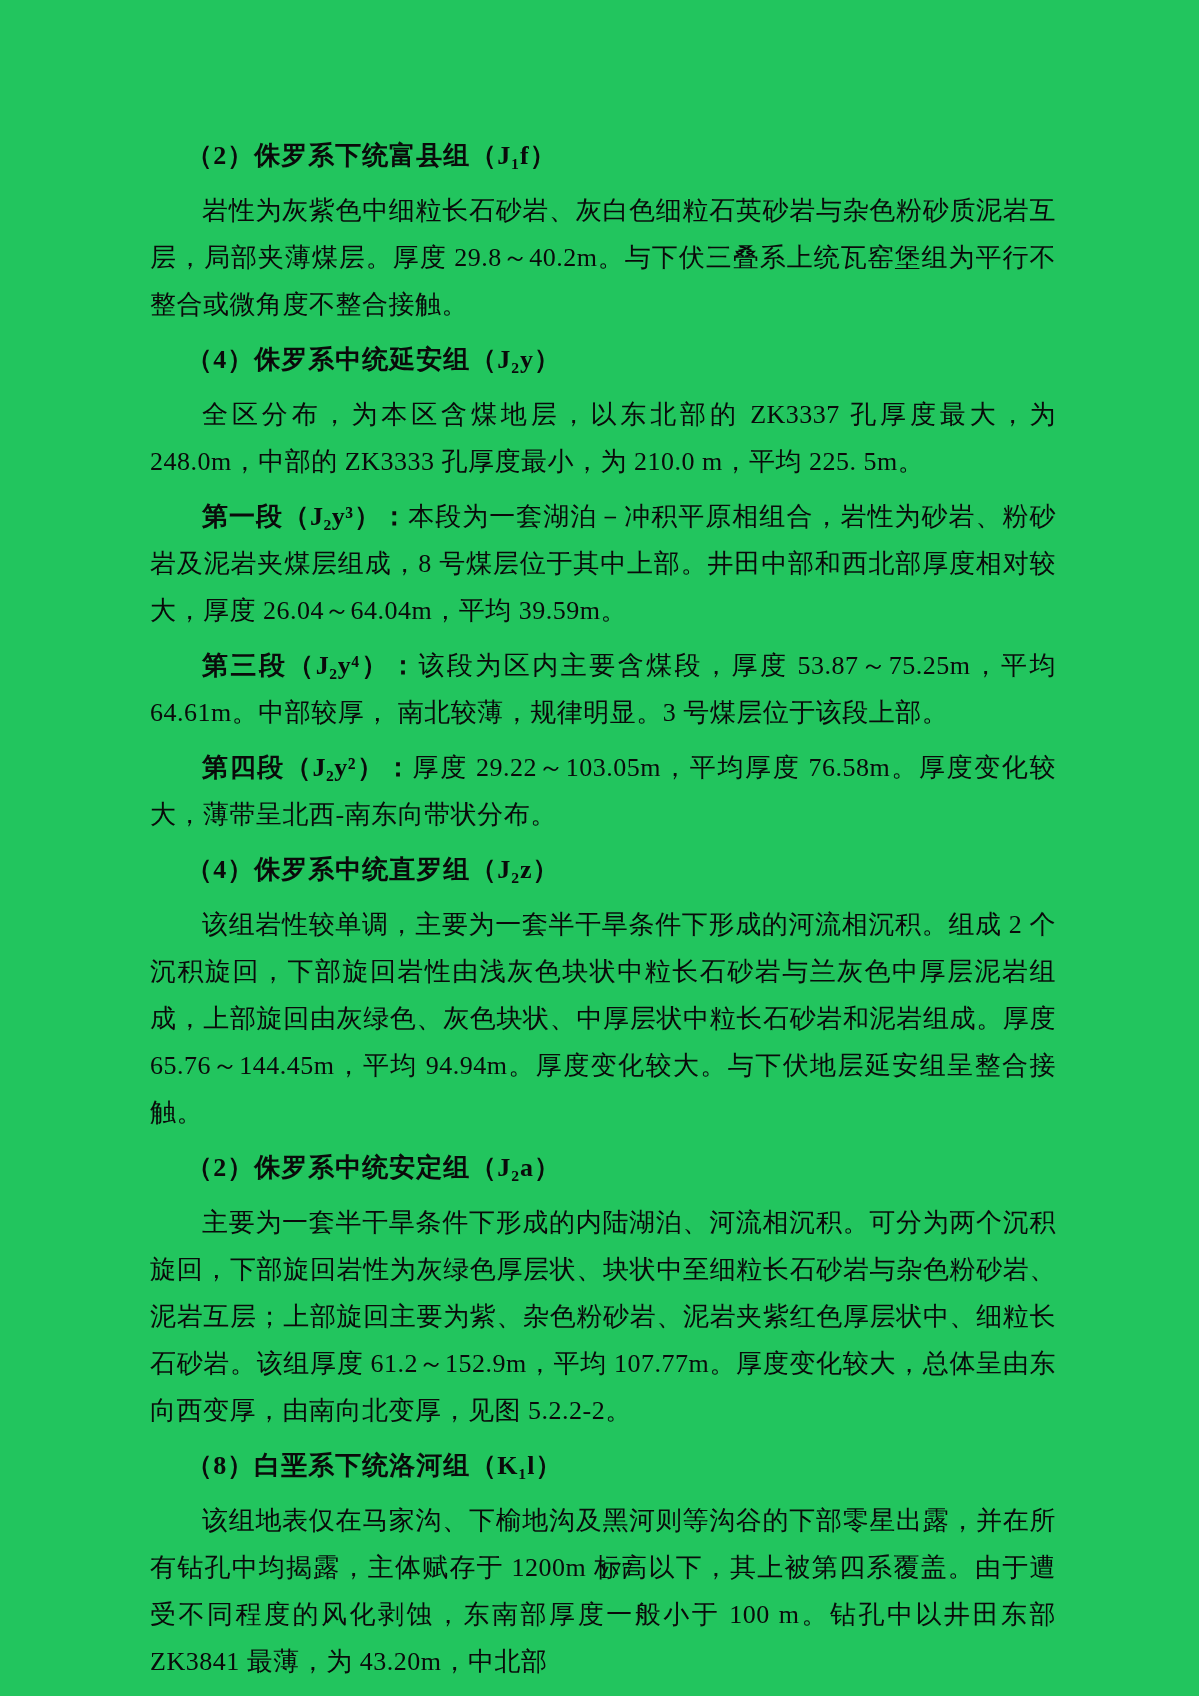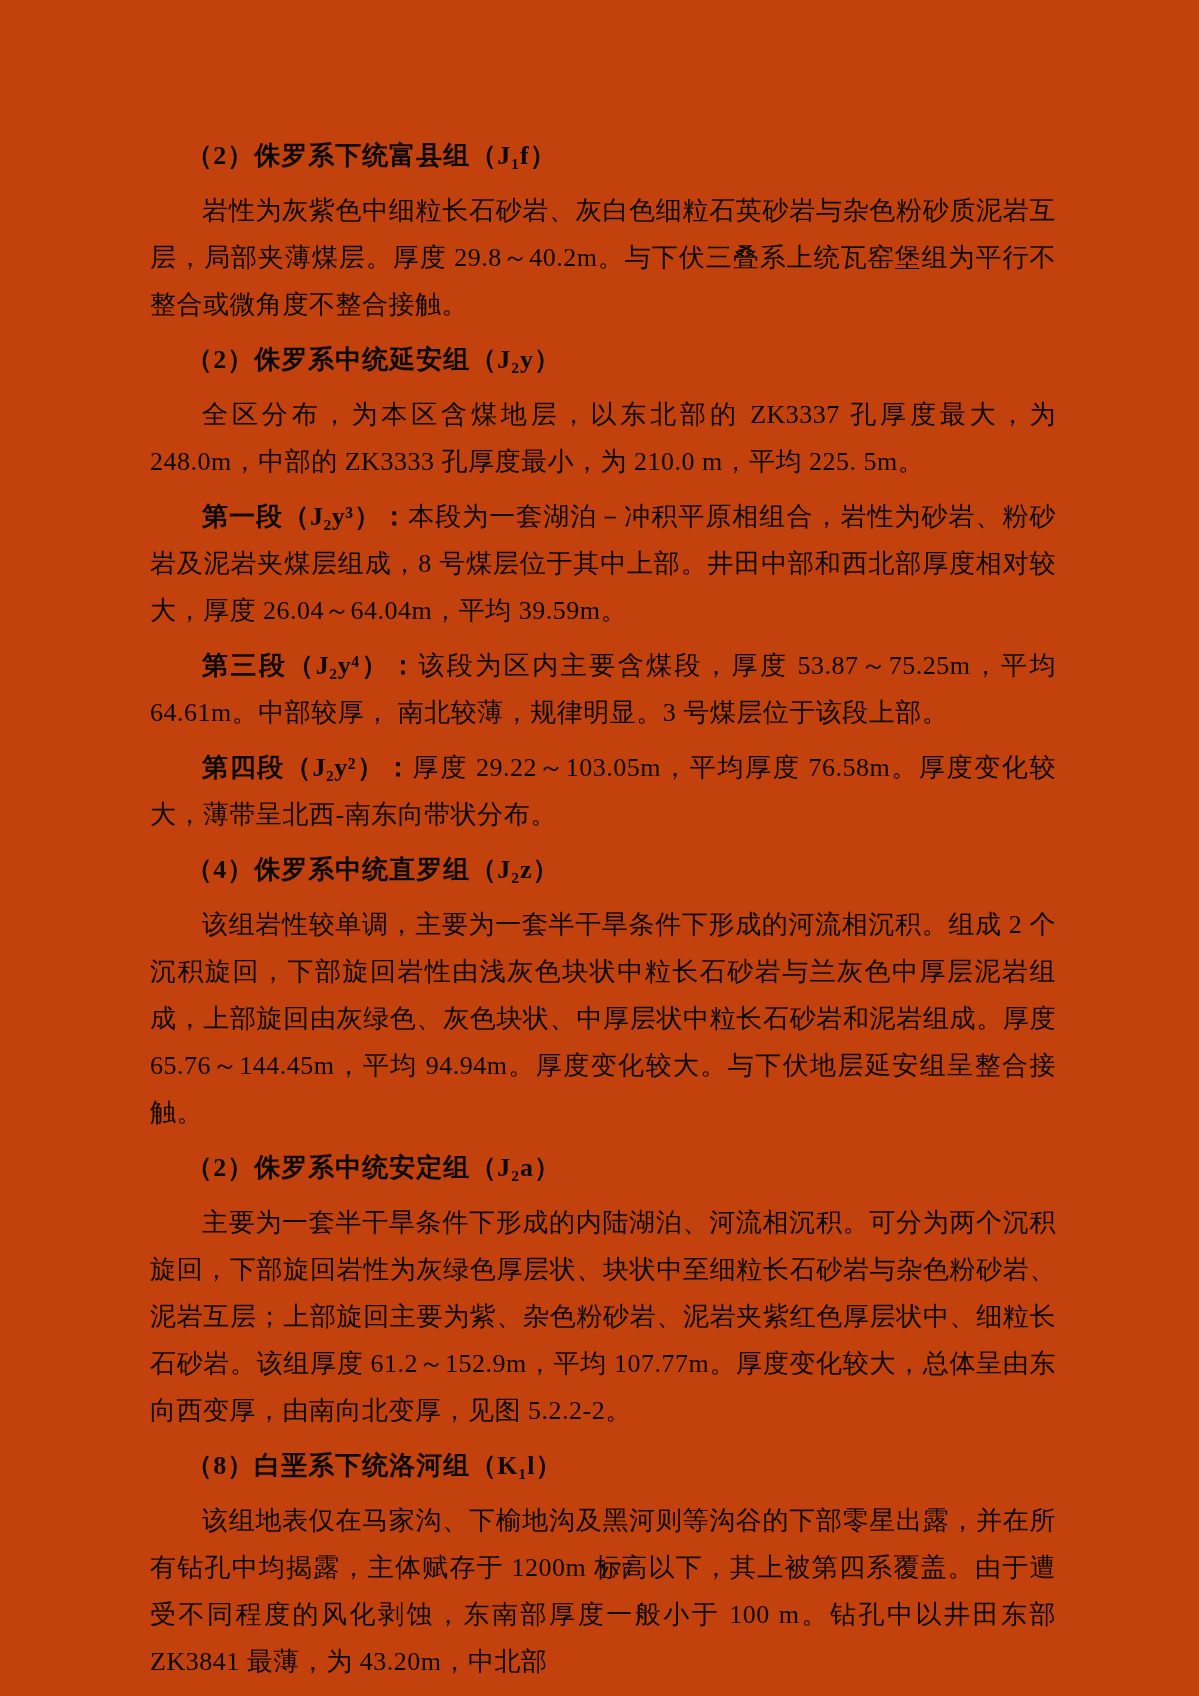--- a/index.html
+++ b/index.html
@@ -4,21 +4,21 @@
 <style>
   html, body {
     margin: 0;
     padding: 0;
     background: #ffffff;
   }
   .page {
     position: relative;
     width: 1199px;
     height: 1696px;
-    background: #c2410c;
+    background: #22c55e;
     color: #0a0a0a;
     font-family: "Liberation Serif", "DejaVu Serif", serif;
     overflow: hidden;
   }
   .content {
     position: absolute;
     left: 142px;
     top: 132px;
     width: 922px;
   }
@@ -55,21 +55,21 @@
 </style>
 </head>
 <body>
 
 <div class="page">
   <div class="content">
 
     <h3 class="heading">（2）侏罗系下统富县组（J₁f）</h3>
     <p class="para"><span>岩性为灰紫色中细粒长石砂岩、灰白色细粒石英砂岩与杂色粉砂质泥岩互层，局部夹薄煤层。厚度 29.8～40.2m。与下伏三叠系上统瓦窑堡组为平行不整合或微角度不整合接触。</span></p>
 
-    <h3 class="heading">（2）侏罗系中统延安组（J₂y）</h3>
+    <h3 class="heading">（4）侏罗系中统延安组（J₂y）</h3>
     <p class="para"><span>全区分布，为本区含煤地层，以东北部的 ZK3337 孔厚度最大，为 248.0m，中部的 ZK3333 孔厚度最小，为 210.0 m，平均 225. 5m。</span></p>
     <p class="para"><span class="lead">第一段（J₂y³）：</span><span>本段为一套湖泊－冲积平原相组合，岩性为砂岩、粉砂岩及泥岩夹煤层组成，8 号煤层位于其中上部。井田中部和西北部厚度相对较大，厚度 26.04～64.04m，平均 39.59m。</span></p>
     <p class="para"><span class="lead">第三段（J₂y⁴）：</span><span>该段为区内主要含煤段，厚度 53.87～75.25m，平均 64.61m。中部较厚， 南北较薄，规律明显。3 号煤层位于该段上部。</span></p>
     <p class="para"><span class="lead">第四段（J₂y²）：</span><span>厚度 29.22～103.05m，平均厚度 76.58m。厚度变化较大，薄带呈北西-南东向带状分布。</span></p>
 
     <h3 class="heading">（4）侏罗系中统直罗组（J₂z）</h3>
     <p class="para"><span>该组岩性较单调，主要为一套半干旱条件下形成的河流相沉积。组成 2 个沉积旋回，下部旋回岩性由浅灰色块状中粒长石砂岩与兰灰色中厚层泥岩组成，上部旋回由灰绿色、灰色块状、中厚层状中粒长石砂岩和泥岩组成。厚度 65.76～144.45m，平均 94.94m。厚度变化较大。与下伏地层延安组呈整合接触。</span></p>
 
     <h3 class="heading">（2）侏罗系中统安定组（J₂a）</h3>
     <p class="para"><span>主要为一套半干旱条件下形成的内陆湖泊、河流相沉积。可分为两个沉积旋回，下部旋回岩性为灰绿色厚层状、块状中至细粒长石砂岩与杂色粉砂岩、泥岩互层；上部旋回主要为紫、杂色粉砂岩、泥岩夹紫红色厚层状中、细粒长石砂岩。该组厚度 61.2～152.9m，平均 107.77m。厚度变化较大，总体呈由东向西变厚，由南向北变厚，见图 5.2.2-2。</span></p>

